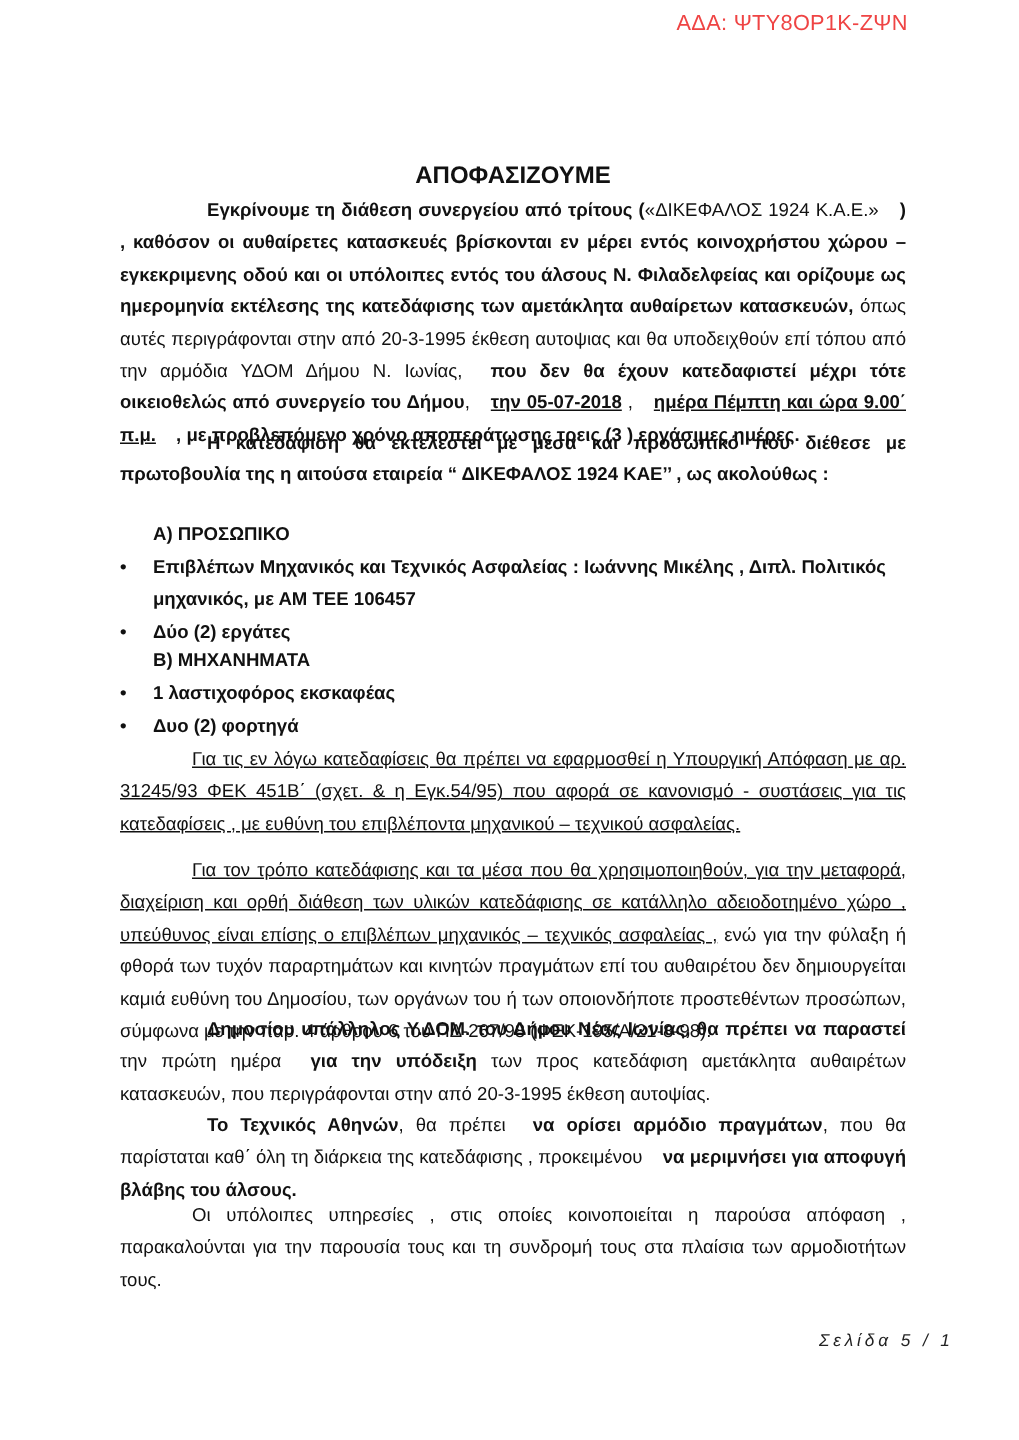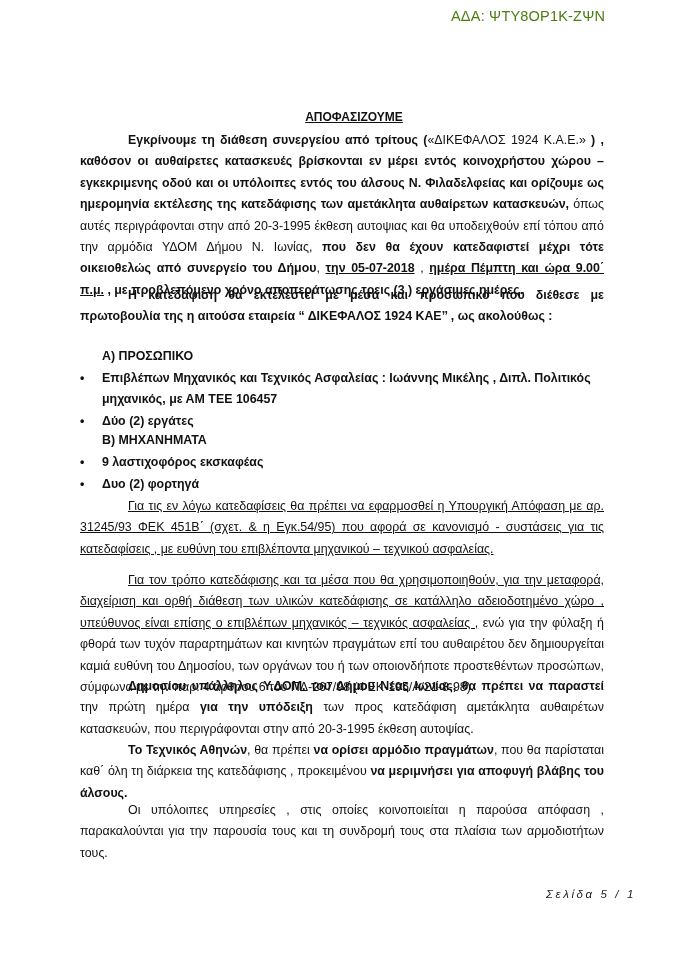--- a/index.html
+++ b/index.html
@@ -1,23 +1,23 @@
 <!DOCTYPE html>
 <html><head>
 <meta charset="utf-8">
 <style>
   html, body { margin: 0; padding: 0; background: #ffffff; }
   body { width: 679px; height: 960px; position: relative; overflow: hidden;
          font-family: "Liberation Sans", "DejaVu Sans", sans-serif; color: #111; }
-  .ada { position: absolute; top: 8px; left: 451px; font-size: 14.5px; letter-spacing: 0.2px; color: #4d7c0f; }
+  .ada { position: absolute; top: 8px; left: 451px; font-size: 14.5px; letter-spacing: 0.2px; color: #ef4444; }
   .page { position: absolute; left: 80px; top: 0; width: 524px; font-size: 12.4px; line-height: 21.4px; }
-  .title { position: absolute; top: 107px; left: 12px; width: 524px; text-align: center; font-weight: bold; text-decoration: underline; font-size: 12px; }
+  .title { position: absolute; top: 107px; left: 0; width: 524px; text-align: center; font-weight: bold; font-size: 16px; }
   .para { position: absolute; left: 0; width: 524px; text-align: justify; text-align-last: left; }
   .indent { text-indent: 48px; }
-  b { font-weight: bold; }
+  b { font-weight: bold; margin-left: 10px; }
   u { text-decoration: underline; }
   .sub-head { position: absolute; left: 22px; font-weight: bold; }
   .bullet { position: absolute; left: 0; width: 524px; display: flex; }
   .bullet .dot { width: 22px; flex: 0 0 22px; font-weight: bold; }
   .bullet .txt { flex: 1; font-weight: bold; }
   .footer { position: absolute; top: 888px; left: 546px; font-style: italic; font-size: 11.5px; letter-spacing: 2.6px; color: #222; }
 </style>
 </head>
 <body>
 
@@ -41,21 +41,21 @@
     <span class="txt">Επιβλέπων Μηχανικός και Τεχνικός Ασφαλείας : Ιωάννης Μικέλης  , Διπλ. Πολιτικός  μηχανικός,  με ΑΜ ΤΕΕ 106457</span>
   </div>
   <div class="bullet" style="top:411px;">
     <span class="dot">•</span>
     <span class="txt">Δύο (2) εργάτες</span>
   </div>
 
   <div class="sub-head" style="top:429px; top:430px;">Β) ΜΗΧΑΝΗΜΑΤΑ</div>
   <div class="bullet" style="top:452px;">
     <span class="dot">•</span>
-    <span class="txt">9 λαστιχοφόρος εκσκαφέας</span>
+    <span class="txt">1 λαστιχοφόρος εκσκαφέας</span>
   </div>
   <div class="bullet" style="top:474px;">
     <span class="dot">•</span>
     <span class="txt">Δυο (2) φορτηγά</span>
   </div>
 
   <div class="para indent" style="top:496px;">
     <u>Για τις εν λόγω  κατεδαφίσεις θα πρέπει να εφαρμοσθεί  η  Υπουργική Απόφαση με αρ. 31245/93 ΦΕΚ 451Β΄ (σχετ. &amp; η Εγκ.54/95)  που αφορά  σε κανονισμό - συστάσεις  για τις κατεδαφίσεις , με ευθύνη του επιβλέποντα μηχανικού – τεχνικού ασφαλείας.</u>
   </div>
 

